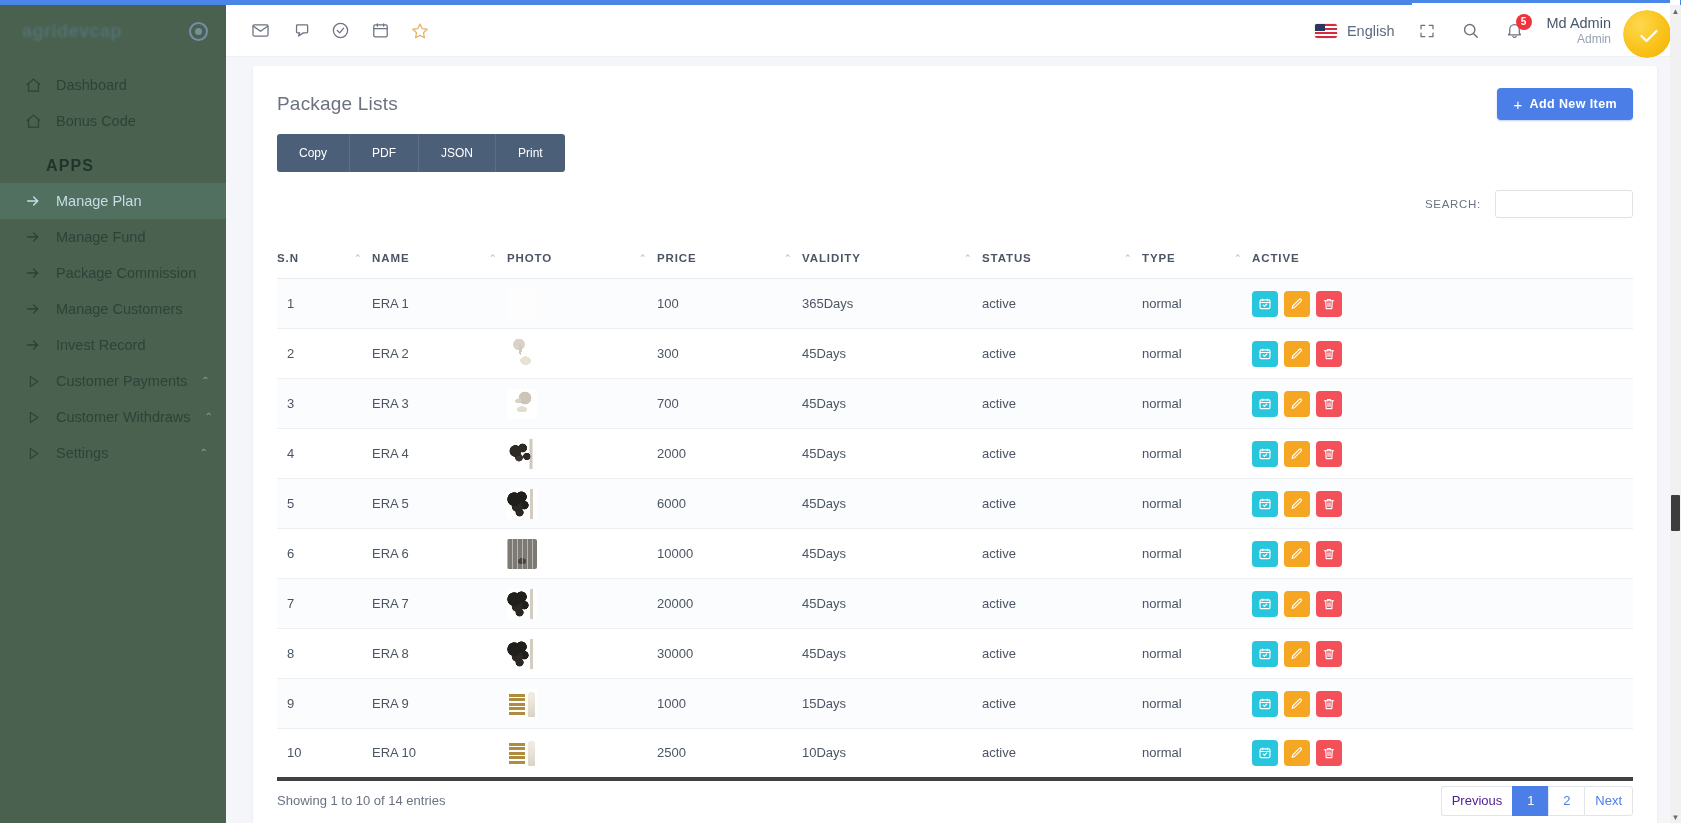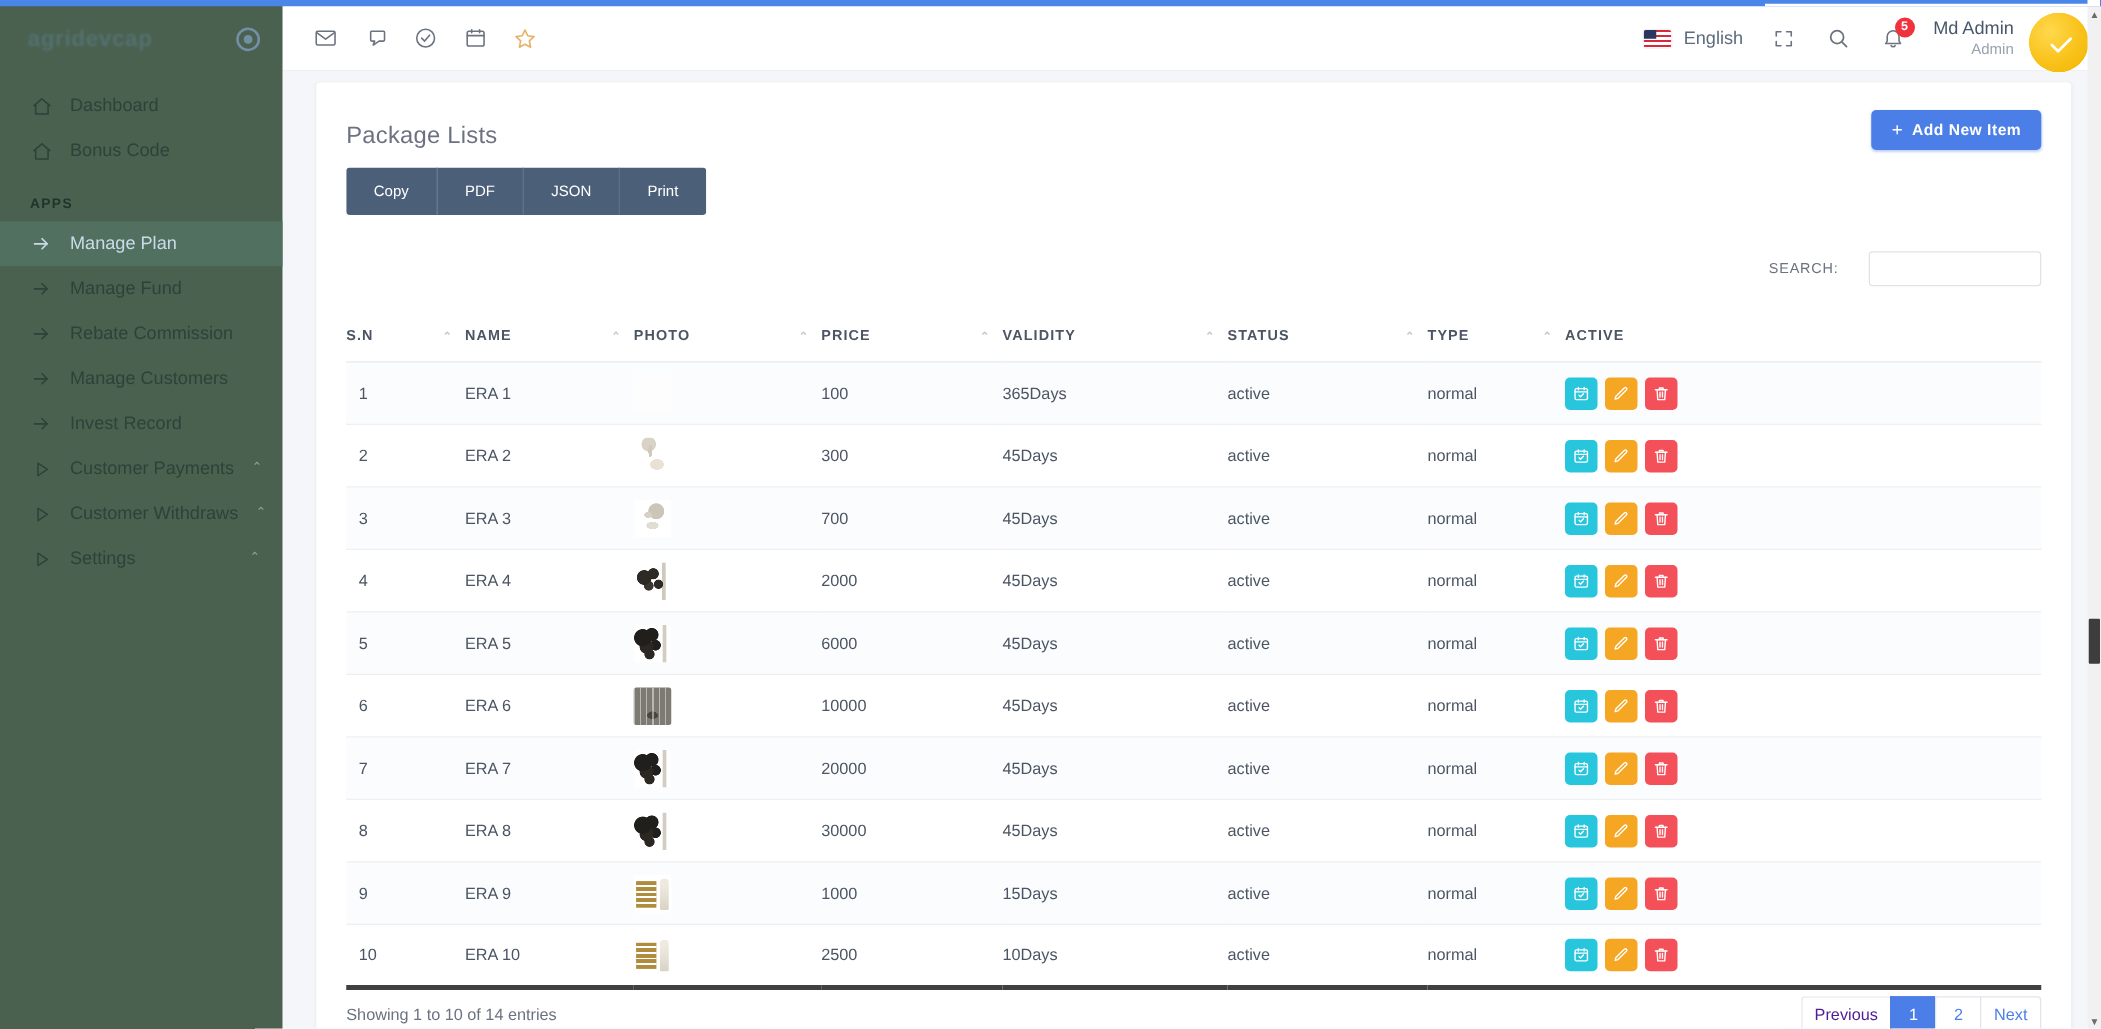--- a/index.html
+++ b/index.html
@@ -60,22 +60,22 @@
   }
   .nav-item .ico { width: 18px; height: 18px; display: flex; align-items: center; justify-content: center; flex: 0 0 18px; }
   .nav-item .ico svg { display: block; }
   .nav-item.active {
     background: #52705f;
     color: #c9dbe8;
   }
   .nav-item.active .ico svg { stroke: #c9dbe8; }
   .nav-label { white-space: nowrap; }
   .nav-sec {
-    padding: 18px 6px 8px 24px; font-size: 11px; letter-spacing: 1.1px;
-    color: #22332a; font-weight: 600;
+    padding: 18px 6px 8px 24px; font-size: 16px; letter-spacing: 1.1px;
+    color: #22332a; font-weight: 600; margin-left: 22px;
   }
   .caret {
     margin-left: auto; font-size: 10px; color: #8aa79a; line-height: 1;
   }
 
   
   .main {
     flex: 1 1 auto; height: 823px; position: relative;
     background: #f4f6f9; display: flex; flex-direction: column;
     overflow: hidden;
@@ -147,41 +147,41 @@
   .content {
     flex: 1 1 auto; overflow: hidden; position: relative;
     padding: 0 12px 0 0;
   }
   .card {
     position: absolute; left: 27px; top: 9px; right: 24px; bottom: -40px;
     background: #ffffff; border-radius: 3px;
     box-shadow: 0 1px 3px rgba(40,50,70,.08);
     padding: 22px 24px 0 24px;
   }
-  .card-head { display: flex; align-items: flex-end; }
+  .card-head { display: flex; align-items: center; }
   .page-title { font-size: 19px; color: #6b7280; font-weight: 400; letter-spacing: .2px; }
   .add-btn {
     margin-left: auto; background: #4c7ee8; color: #fff; border: none;
     border-radius: 4px; height: 32px; padding: 0 16px;
     font-size: 12.5px; font-weight: 600; letter-spacing: .4px;
     display: flex; align-items: center; gap: 7px; cursor: pointer;
     font-family: "Liberation Sans", sans-serif;
     box-shadow: 0 1px 2px rgba(76,126,232,.35);
   }
   .add-btn .plus { font-size: 15px; font-weight: 400; line-height: 1; }
 
   .btn-group { display: flex; margin-top: 14px; border-radius: 3px; overflow: hidden; width: max-content; }
   .btn-group button {
     background: #4c5f78; color: #fff; border: none; border-right: 1px solid #5d6f87;
     height: 38px; padding: 0 22px; font-size: 12px; cursor: pointer;
     font-family: "Liberation Sans", sans-serif;
   }
   .btn-group button:last-child { border-right: none; }
 
-  .search-row { display: flex; justify-content: flex-end; align-items: center; margin-top: 29px; gap: 24px; }
+  .search-row { display: flex; justify-content: flex-end; align-items: center; margin-top: 18px; gap: 14px; }
   .search-label { font-size: 11.5px; letter-spacing: .7px; color: #6b7280; }
   .search-input {
     width: 138px; height: 28px; border: 1px solid #dfe3e8; border-radius: 3px;
     padding: 0 8px; font-size: 13px; outline: none;
     font-family: "Liberation Sans", sans-serif;
   }
 
   
   table { width: 100%; border-collapse: collapse; margin-top: 28px; table-layout: fixed; }
   thead th {
@@ -359,21 +359,21 @@
         <span class="nav-label">Manage Fund</span>
       </div>
 
       <div class="nav-item">
         <span class="ico">
           <svg width="16" height="16" viewBox="0 0 24 24" fill="none" stroke="#2e4238" stroke-width="2.1" stroke-linecap="round" stroke-linejoin="round">
               <path d="M4 12h15"></path>
               <path d="m13 6 6 6-6 6"></path>
             </svg>
         </span>
-        <span class="nav-label">Rebate Commission</span>
+        <span class="nav-label">Package Commission</span>
       </div>
 
       <div class="nav-item">
         <span class="ico">
           <svg width="16" height="16" viewBox="0 0 24 24" fill="none" stroke="#2e4238" stroke-width="2.1" stroke-linecap="round" stroke-linejoin="round">
               <path d="M4 12h15"></path>
               <path d="m13 6 6 6-6 6"></path>
             </svg>
         </span>
         <span class="nav-label">Manage Customers</span>

